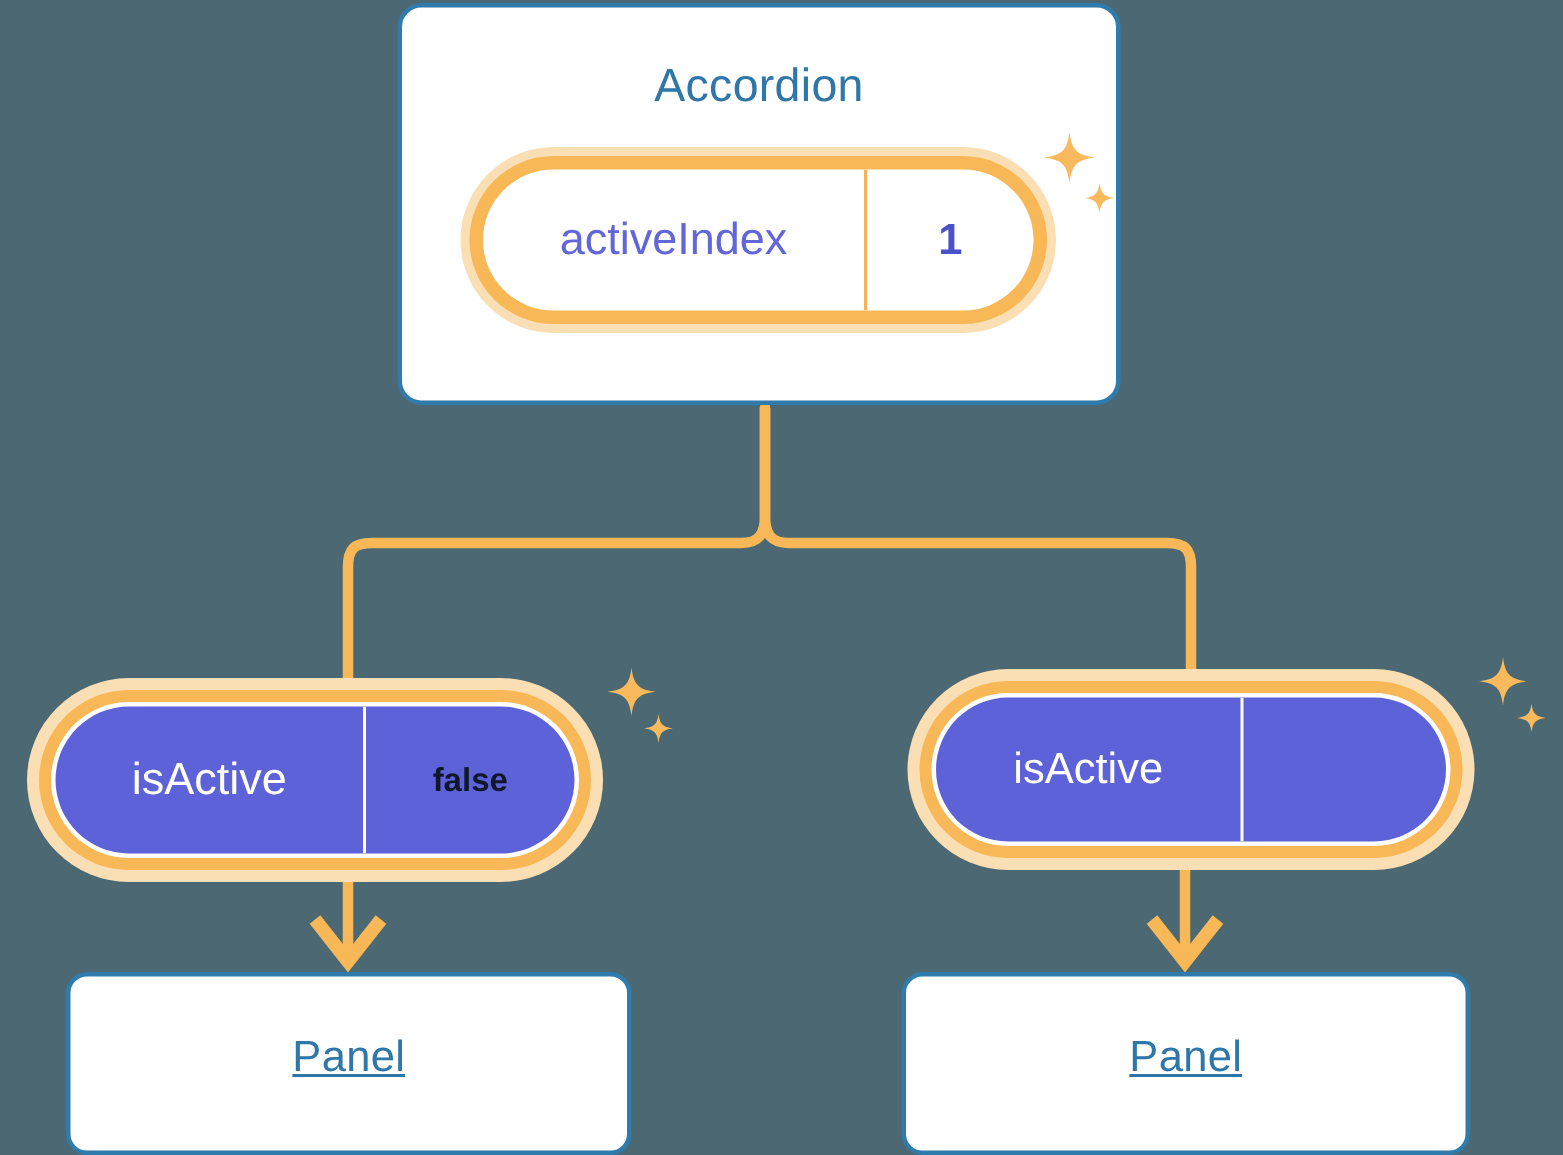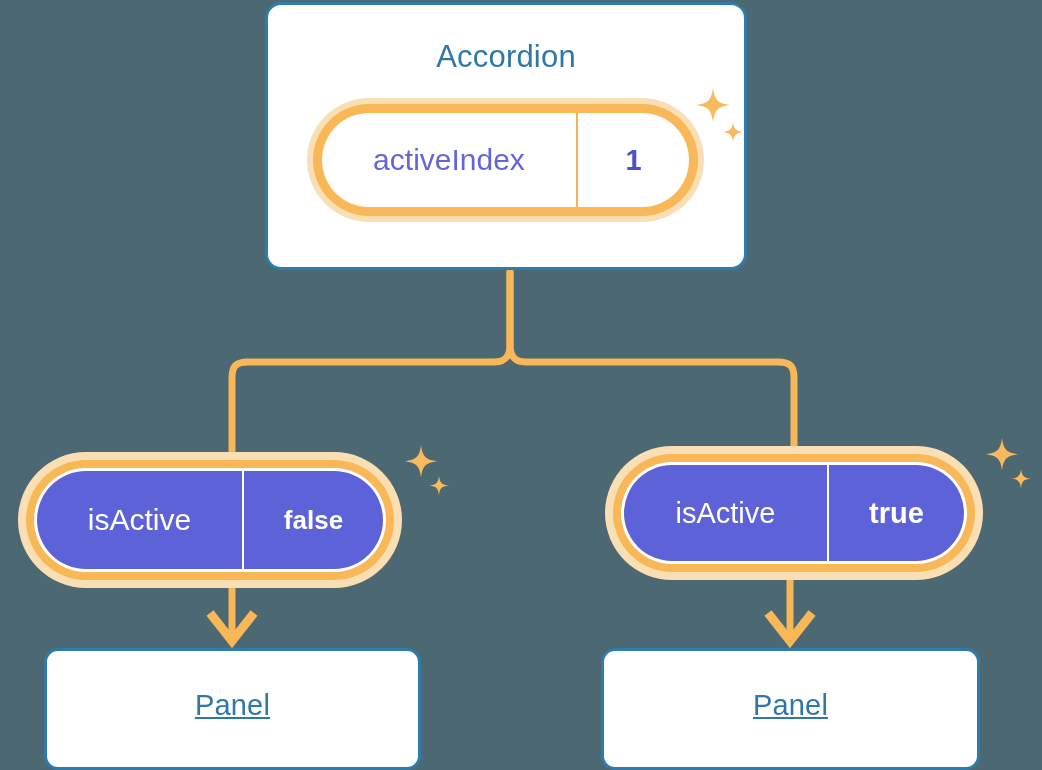--- a/index.html
+++ b/index.html
@@ -131,22 +131,22 @@
   #pill-left-body { left: 37px;  top: 471px; width: 346px; height: 98px; background:#5d62d8; }
   #pill-left-body .pill-key {
     width: 207px;
     color: #ffffff;
     font-size: 30px;
     font-weight: 400;
     border-right: 2px solid #ffffff;
   }
   #pill-left-body .pill-val {
     flex: 1;
-    color: #ffffff;
-    font-size: 26px;
+    color: #0f172a;
+    font-size: 22px;
     font-weight: 700;
   }
 
   
   #pill-right-halo { left: 605px; top: 446px; width: 378px; height: 134px; }
   #pill-right-ring { left: 613px; top: 454px; width: 362px; height: 118px; }
   #pill-right-gap  { left: 621px; top: 462px; width: 346px; height: 102px; }
   #pill-right-body { left: 624px; top: 465px; width: 340px; height: 96px; background:#5d62d8; }
   #pill-right-body .pill-key {
     width: 205px;
@@ -228,21 +228,20 @@
 
   <div class="node-box panel-box" id="panel-left-box">
     <div class="node-title">Panel</div>
   </div>
 
   <div class="pill-halo" id="pill-right-halo"></div>
   <div class="pill-ring" id="pill-right-ring"></div>
   <div class="pill-gap" id="pill-right-gap"></div>
   <div class="pill-body" id="pill-right-body">
     <div class="pill-key">isActive</div>
-    <div class="pill-val">true</div>
   </div>
 
   <svg class="sparkle" style="left:982px; top:436px;" width="52" height="62" viewBox="0 0 52 62">
     <path d="M20,2 C21.4,13.5 24.7,16.8 36,18.2 C24.7,19.6 21.4,22.9 20,34.4 C18.6,22.9 15.3,19.6 4,18.2 C15.3,16.8 18.6,13.5 20,2 Z" fill="#f9b95d"></path>
     <path d="M39,33 C39.85,39.8 41.8,41.75 48.6,42.6 C41.8,43.45 39.85,45.4 39,52.2 C38.15,45.4 36.2,43.45 29.4,42.6 C36.2,41.75 38.15,39.8 39,33 Z" fill="#f9b95d"></path>
   </svg>
 
   <div class="node-box panel-box" id="panel-right-box">
     <div class="node-title">Panel</div>
   </div>

